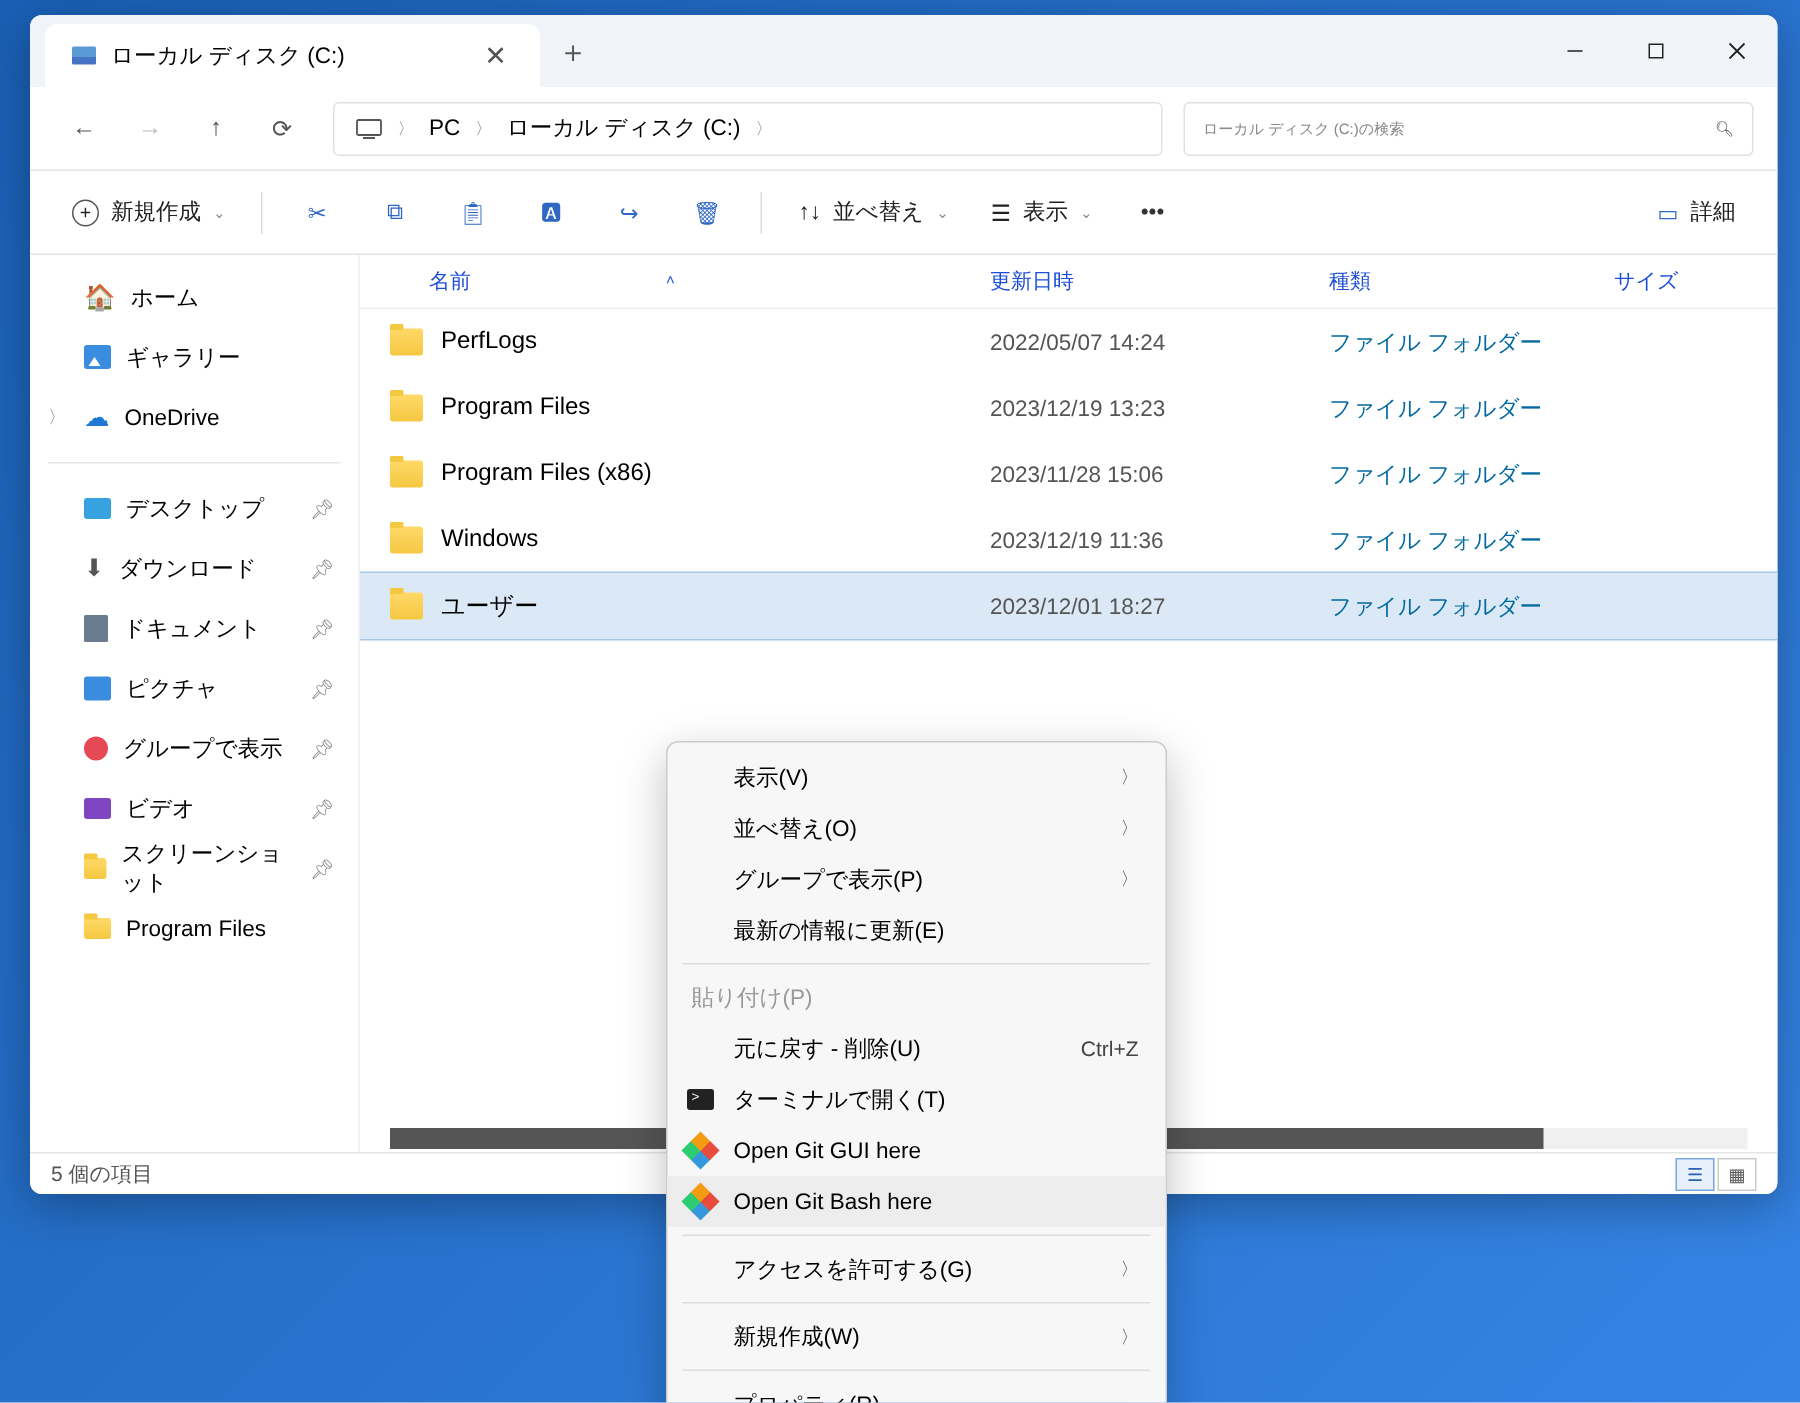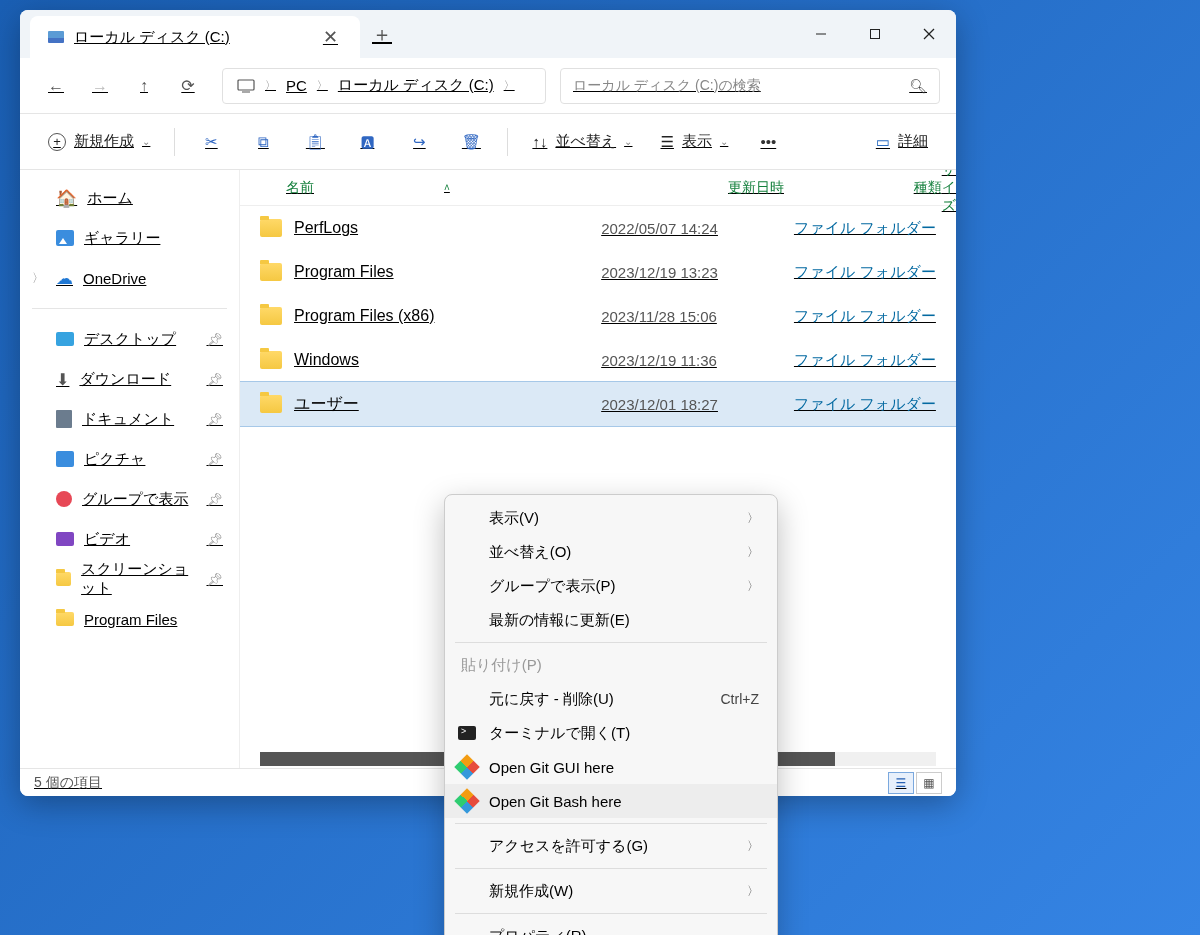--- a/index.html
+++ b/index.html
@@ -1,36 +1,36 @@
 <!DOCTYPE html>
 <html><head>
 <meta charset="utf-8">
 <style>
 * { box-sizing: border-box; margin: 0; padding: 0; font-family: "Segoe UI", "Yu Gothic UI", Meiryo, sans-serif; }
 body { background: linear-gradient(135deg, #1a5fb4 0%, #3584e4 100%); width: 1200px; height: 935px; overflow: hidden; position: relative; }
-.window { position: absolute; top: 10px; left: 20px; width: 936px; height: 786px; background: #f9f9f9; border-radius: 8px; box-shadow: 0 8px 32px rgba(0,0,0,.3); overflow: hidden; display: flex; flex-direction: column; text-decoration: underline; }
+.window { position: absolute; top: 10px; left: 20px; width: 1165px; height: 786px; background: #f9f9f9; border-radius: 8px; box-shadow: 0 8px 32px rgba(0,0,0,.3); overflow: hidden; display: flex; flex-direction: column; }
 
 
 .titlebar { height: 48px; display: flex; align-items: stretch; background: #f0f4f8; }
 .tab { display: flex; align-items: center; gap: 10px; padding: 0 14px 0 18px; background: #fff; border-radius: 8px 8px 0 0; margin: 6px 0 0 10px; min-width: 330px; font-size: 15px; }
 .tab .drive-icon { width: 16px; height: 12px; background: linear-gradient(#5b9bd5 60%, #4472c4 60%); border-radius: 1px; }
 .tab .close { margin-left: auto; font-size: 18px; color: #555; padding: 4px 8px; cursor: pointer; }
 .newtab { display: flex; align-items: center; justify-content: center; width: 44px; font-size: 20px; color: #555; }
 .winbtns { margin-left: auto; display: flex; }
 .winbtn { width: 54px; display: flex; align-items: center; justify-content: center; font-size: 14px; color: #222; }
 .winbtn svg { width: 12px; height: 12px; }
 
 
 .navbar { height: 56px; display: flex; align-items: center; gap: 4px; padding: 0 16px; background: #fff; border-bottom: 1px solid #e5e5e5; }
 .navbtn { width: 40px; height: 40px; display: flex; align-items: center; justify-content: center; color: #555; border-radius: 4px; }
 .navbtn.disabled { color: #bbb; }
 .addressbar { flex: 1; height: 36px; background: #fff; border: 1px solid #e0e0e0; border-radius: 4px; margin: 0 10px; display: flex; align-items: center; padding: 0 6px; font-size: 15px; }
 .addressbar .seg { padding: 4px 8px; display: flex; align-items: center; gap: 6px; }
 .addressbar .chev { color: #888; font-size: 11px; padding: 0 2px; }
-.searchbox { width: 380px; height: 36px; background: #fff; border: 1px solid #e0e0e0; border-radius: 4px; display: flex; align-items: center; padding: 0 12px; font-size: 14px; color: #888; }
+.searchbox { width: 380px; height: 36px; background: #fff; border: 1px solid #e0e0e0; border-radius: 4px; display: flex; align-items: center; padding: 0 12px; font-size: 10px; color: #888; }
 .searchbox .sicon { margin-left: auto; color: #444; }
 
 
 .toolbar { height: 56px; display: flex; align-items: center; gap: 4px; padding: 0 16px; background: #fff; border-bottom: 1px solid #e5e5e5; }
 .tbtn { height: 40px; padding: 0 12px; display: flex; align-items: center; gap: 8px; font-size: 15px; color: #222; border-radius: 4px; }
 .tbtn.icon-only { width: 48px; justify-content: center; padding: 0; color: #3067c2; }
 .tbtn .caret { font-size: 10px; color: #888; }
 .tbtn .plus-circle { width: 18px; height: 18px; border: 1.5px solid #555; border-radius: 50%; display: flex; align-items: center; justify-content: center; font-size: 13px; line-height: 1; }
 .vdiv { width: 1px; height: 28px; background: #ddd; margin: 0 8px; }
 .spacer { flex: 1; }
@@ -39,21 +39,21 @@
 .body { flex: 1; display: flex; overflow: hidden; background: #fff; }
 .sidebar { width: 220px; border-right: 1px solid #eee; padding: 8px 6px; overflow-y: auto; font-size: 15px; position: relative; }
 .sidebar::-webkit-scrollbar { width: 14px; }
 .sidebar::-webkit-scrollbar-thumb { background: #c8c8c8; border-radius: 7px; border: 3px solid #fff; }
 .sbitem { display: flex; align-items: center; gap: 10px; height: 40px; padding: 0 10px 0 30px; border-radius: 4px; position: relative; }
 .sbitem .pin { margin-left: auto; color: #888; font-size: 13px; }
 .sbitem .exp { position: absolute; left: 6px; color: #888; font-size: 12px; }
 .sbhr { height: 1px; background: #e5e5e5; margin: 10px 6px; }
 
 .content { flex: 1; display: flex; flex-direction: column; overflow: hidden; }
-.cols { display: flex; height: 36px; border-bottom: 1px solid #eee; font-size: 14px; color: #15803d; align-items: center; text-align: right; }
+.cols { display: flex; height: 36px; border-bottom: 1px solid #eee; font-size: 14px; color: #1d4ed8; align-items: center; }
 .col-name { width: 420px; padding-left: 46px; display: flex; align-items: center; }
 .col-name .sort { margin-left: 130px; font-size: 10px; }
 .col-date { width: 226px; }
 .col-type { width: 190px; }
 .col-size { flex: 1; }
 .rows { flex: 1; overflow: auto; }
 .row { display: flex; height: 44px; align-items: center; font-size: 16px; }
 .row.selected { background: #dbe9f6; outline: 1px solid #a6c8e8; }
 .row .c-name { width: 420px; padding-left: 20px; display: flex; align-items: center; gap: 12px; }
 .row .c-date { width: 226px; color: #555; font-size: 15px; }

